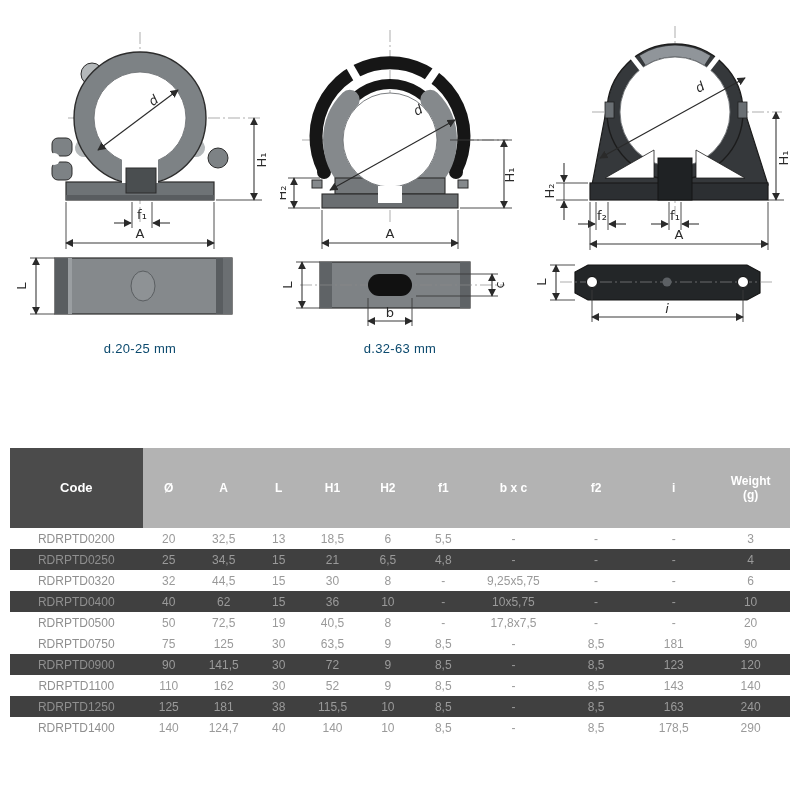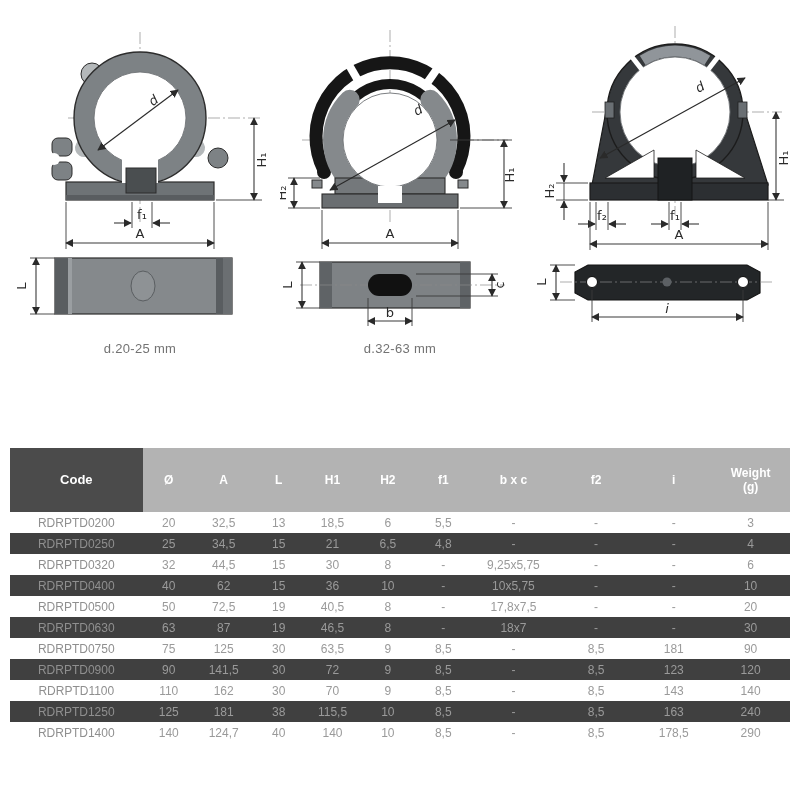--- a/index.html
+++ b/index.html
@@ -3,29 +3,29 @@
 <meta charset="utf-8">
 <style>
   html,body{margin:0;padding:0;background:#fff;}
   .sheet{position:relative;width:800px;height:800px;background:#fff;overflow:hidden;
          font-family:"Liberation Sans",sans-serif;}
   figure{margin:0;position:absolute;}
   .fig1{left:10px;top:10px;width:260px;height:340px;}
   .fig2{left:280px;top:10px;width:240px;height:340px;}
   .fig3{left:530px;top:10px;width:265px;height:340px;}
   .caption{position:absolute;left:0;right:0;bottom:-6px;text-align:center;
-           color:#737373;font-size:13px;letter-spacing:.3px;}
+           color:#0c4a6e;font-size:13px;letter-spacing:.3px;}
   svg text{font-family:"DejaVu Sans",sans-serif;font-size:13px;fill:#2a2a2a;}
   svg text.it{font-style:italic;}
   
   .spec{position:absolute;left:10px;top:448px;width:780px;border-collapse:collapse;
         table-layout:fixed;}
   .spec th{height:56px;vertical-align:middle;text-align:center;color:#fff;
            background:#b3b3b3;font-size:12px;font-weight:bold;white-space:pre-line;
-           line-height:1.2;padding:4px;}
+           line-height:1.2;padding:12px;}
   .spec th.code-h{background:#4b4b4b;font-size:13px;}
   .spec td{height:21px;text-align:center;vertical-align:middle;color:#9a9a9a;
            font-size:12px;padding:0;font-weight:normal;}
   .spec tr.alt{background:#404040;}
   .spec td:first-child{color:#8f8f8f;margin-top:19px;}
 </style>
 </head>
 <body>
 
 <div class="sheet">
@@ -344,33 +344,20 @@
           <td>72,5</td>
           <td>19</td>
           <td>40,5</td>
           <td>8</td>
           <td>-</td>
           <td>17,8x7,5</td>
           <td>-</td>
           <td>-</td>
           <td>20</td>
         </tr>
-        <tr class="alt">
-          <td>RDRPTD0630</td>
-          <td>63</td>
-          <td>87</td>
-          <td>19</td>
-          <td>46,5</td>
-          <td>8</td>
-          <td>-</td>
-          <td>18x7</td>
-          <td>-</td>
-          <td>-</td>
-          <td>30</td>
-        </tr>
         <tr>
           <td>RDRPTD0750</td>
           <td>75</td>
           <td>125</td>
           <td>30</td>
           <td>63,5</td>
           <td>9</td>
           <td>8,5</td>
           <td>-</td>
           <td>8,5</td>
@@ -388,21 +375,21 @@
           <td>-</td>
           <td>8,5</td>
           <td>123</td>
           <td>120</td>
         </tr>
         <tr>
           <td>RDRPTD1100</td>
           <td>110</td>
           <td>162</td>
           <td>30</td>
-          <td>70</td>
+          <td>52</td>
           <td>9</td>
           <td>8,5</td>
           <td>-</td>
           <td>8,5</td>
           <td>143</td>
           <td>140</td>
         </tr>
         <tr class="alt">
           <td>RDRPTD1250</td>
           <td>125</td>

